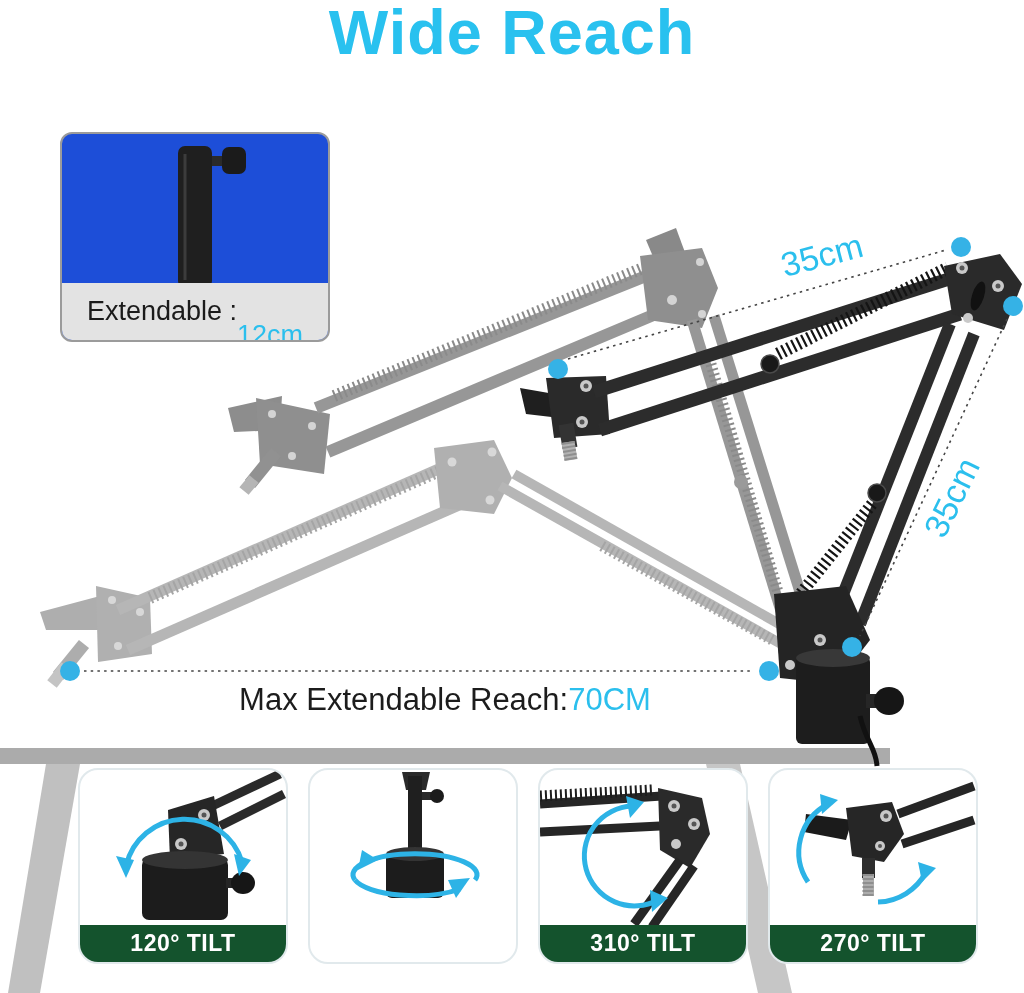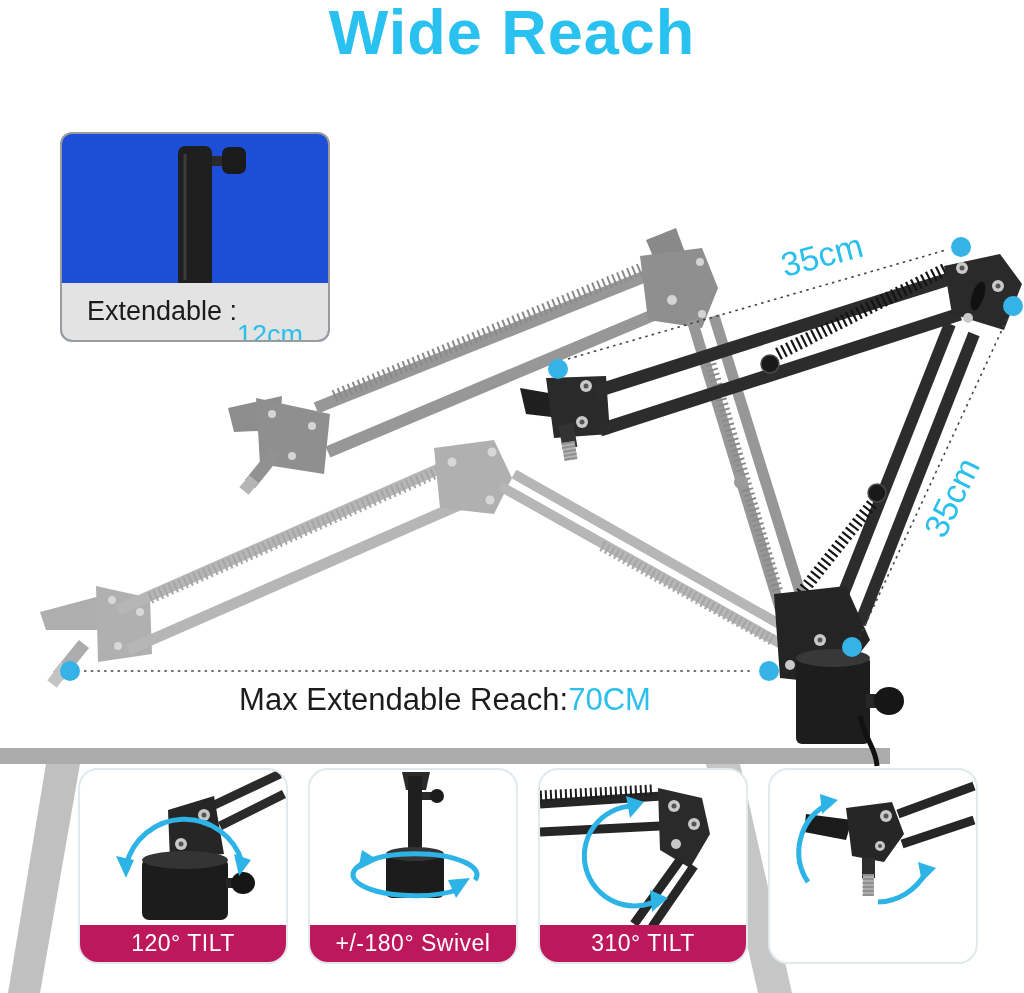--- a/index.html
+++ b/index.html
@@ -26,22 +26,22 @@
        width:120px;text-align:center;}
   .dim-upper{left:762px;top:236px;transform:rotate(-15deg);}
   .dim-lower{left:892px;top:478px;transform:rotate(-64deg);}
   .reach{position:absolute;left:0;top:682px;width:890px;text-align:center;z-index:2;
          font-size:31px;color:#1c1c1c;white-space:pre;}
   
   .panels{position:absolute;left:78px;top:768px;display:flex;gap:20px;z-index:4;}
   .panel{width:210px;height:196px;background:#ffffff;border:2px solid #e1e9ec;
          border-radius:20px;overflow:hidden;box-sizing:border-box;position:relative;}
   .panel-art{display:block;}
-  .panel-banner{position:absolute;left:0;bottom:0;width:100%;height:37px;background:#be185d;
-         color:#ffffff;font-size:23px;font-weight:400;display:flex;
+  .panel-banner{position:absolute;left:0;bottom:0;width:100%;height:37px;background:#14532d;
+         color:#ffffff;font-size:23px;font-weight:700;display:flex;
          align-items:center;justify-content:center;letter-spacing:0.5px;}
 </style>
 </head>
 <body>
 
 <div class="canvas">
 
   <div class="title">Wide Reach</div>
 
   <svg class="scene" viewBox="0 0 1024 993">
@@ -192,21 +192,20 @@
         <rect x="98" y="6" width="14" height="78" fill="#1f1f1f"></rect>
         <rect x="112" y="22" width="10" height="8" fill="#2a2a2a"></rect>
         <circle cx="127" cy="26" r="7" fill="#1b1b1b"></circle>
         <rect x="76" y="82" width="58" height="46" rx="6" fill="#1c1c1c"></rect>
         <ellipse cx="105" cy="84" rx="29" ry="7" fill="#343434"></ellipse>
         <path d="M45,110 A62,21 0 1 1 165,110" stroke="#2db3e6" stroke-width="5" fill="none"></path>
         <path d="M45,110 A62,21 0 0 0 150,119" stroke="#2db3e6" stroke-width="5" fill="none"></path>
         <polygon points="52,80 68,90 48,100" fill="#2db3e6"></polygon>
         <polygon points="160,108 146,128 138,110" fill="#2db3e6"></polygon>
       </svg>
-      <div class="panel-banner">+/-180° Swivel</div>
     </div>
 
     <div class="panel">
       <svg class="panel-art" width="206" height="157" viewBox="0 0 206 157">
         <line x1="0" y1="34" x2="122" y2="26" stroke="#262626" stroke-width="9"></line>
         <line x1="0" y1="62" x2="120" y2="56" stroke="#262626" stroke-width="9"></line>
         <line x1="0" y1="26" x2="112" y2="20" stroke="#1d1d1d" stroke-width="11" stroke-dasharray="2 3"></line>
         <polygon points="118,18 162,28 170,64 150,98 120,80" fill="#2a2a2a"></polygon>
         <circle cx="134" cy="36" r="6" fill="#c9c9c9"></circle>
           <circle cx="134" cy="36" r="2.5" fill="#555"></circle>
@@ -233,16 +232,17 @@
         <circle cx="110" cy="76" r="5" fill="#c9c9c9"></circle>
           <circle cx="110" cy="76" r="2" fill="#555"></circle>
         <rect x="92" y="88" width="13" height="20" fill="#2e2e2e"></rect>
         <rect x="93" y="104" width="11" height="22" fill="#adadad"></rect>
         <line x1="98" y1="104" x2="98" y2="126" stroke="#8f8f8f" stroke-width="11" stroke-dasharray="2 2"></line>
         <path d="M58,34 A54,54 0 0 0 38,112" stroke="#2db3e6" stroke-width="5" fill="none"></path>
         <polygon points="50,24 68,30 52,44" fill="#2db3e6"></polygon>
         <path d="M108,132 A56,56 0 0 0 156,102" stroke="#2db3e6" stroke-width="5" fill="none"></path>
         <polygon points="148,92 166,98 152,112" fill="#2db3e6"></polygon>
       </svg>
+      <div class="panel-banner">270° TILT</div>
     </div>
 
   </div>
 </div>
 
 </body></html>

